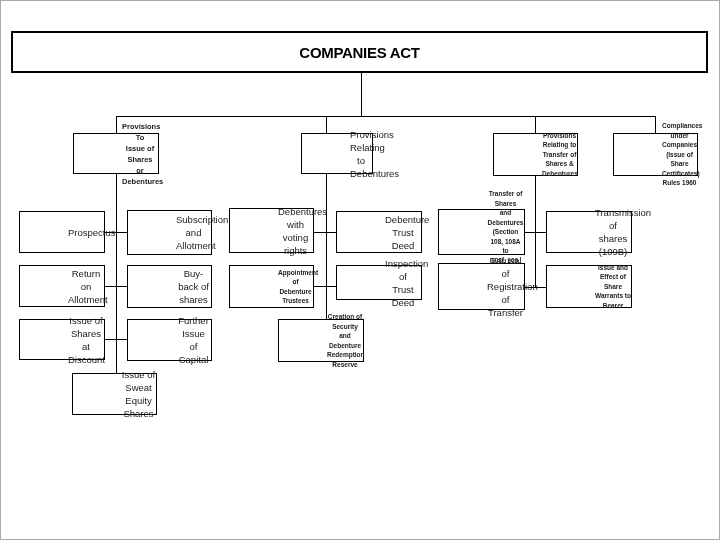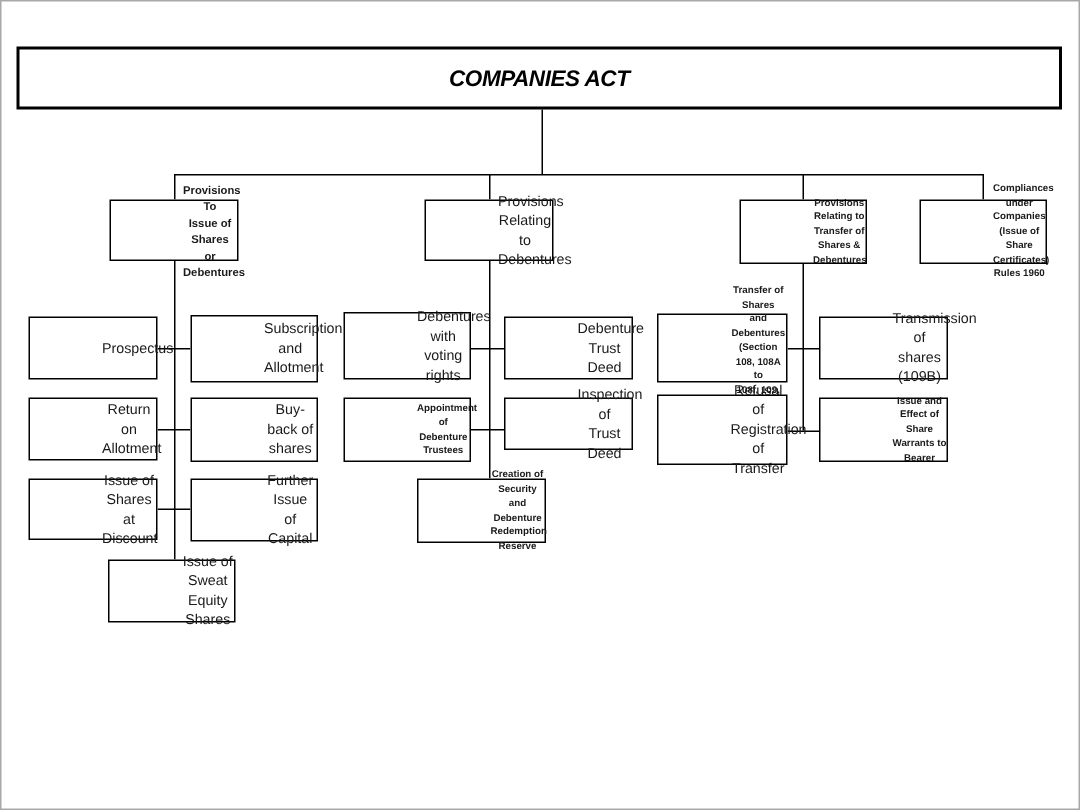--- a/index.html
+++ b/index.html
@@ -22,21 +22,20 @@
     padding-left:48px;
   }
   .node span{white-space:pre-line;display:block;width:100%;}
   .title-box{
     position:absolute;
     box-sizing:border-box;
     border:2px solid #000000;
     background:#ffffff;
     display:flex;align-items:center;justify-content:center;
     text-align:center;
-    font-style:italic;
   }
   .title-box span{
     font-weight:bold;font-size:15px;letter-spacing:-0.3px;color:#000000;
   }
   .lg span{font-size:9.5px;line-height:13px;}
   .md span{font-size:7.5px;line-height:11px;font-weight:bold;}
   .sm span{font-size:6.5px;line-height:9.5px;font-weight:bold;}
   .vline,.hline{position:absolute;background:#000000;}
   .vline{width:1px;}
   .hline{height:1px;}
@@ -69,21 +68,21 @@
   <div class="hline" style="left:313px;top:285px;width:22px"></div>
 
   <div class="hline" style="left:524px;top:231px;width:21px"></div>
   <div class="hline" style="left:524px;top:286px;width:21px"></div>
 
   <div class="node md" style="left:72px;top:132px;width:86px;height:41px">
     <span>Provisions To
 Issue of Shares
 or Debentures</span>
   </div>
-  <div class="node lg" style="left:282px;top:132px;width:86px;height:41px">
+  <div class="node lg" style="left:300px;top:132px;width:72px;height:41px">
     <span>Provisions
 Relating to
 Debentures</span>
   </div>
   <div class="node sm" style="left:492px;top:132px;width:85px;height:43px">
     <span>Provisions Relating to
 Transfer of Shares &amp;
 Debentures</span>
   </div>
   <div class="node sm" style="left:612px;top:132px;width:85px;height:43px">

